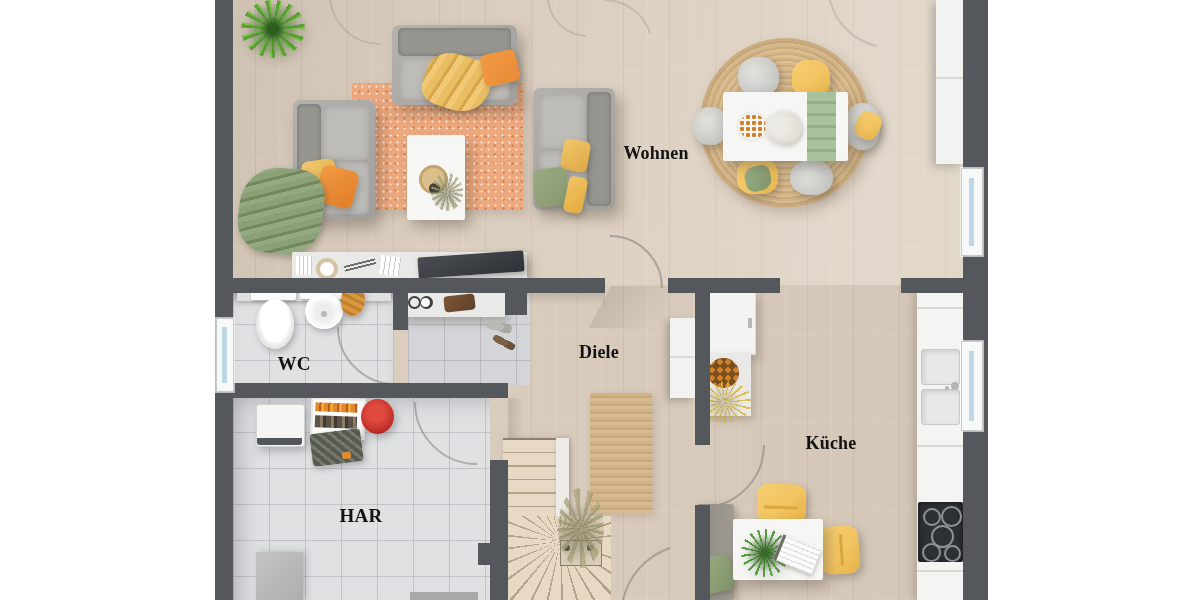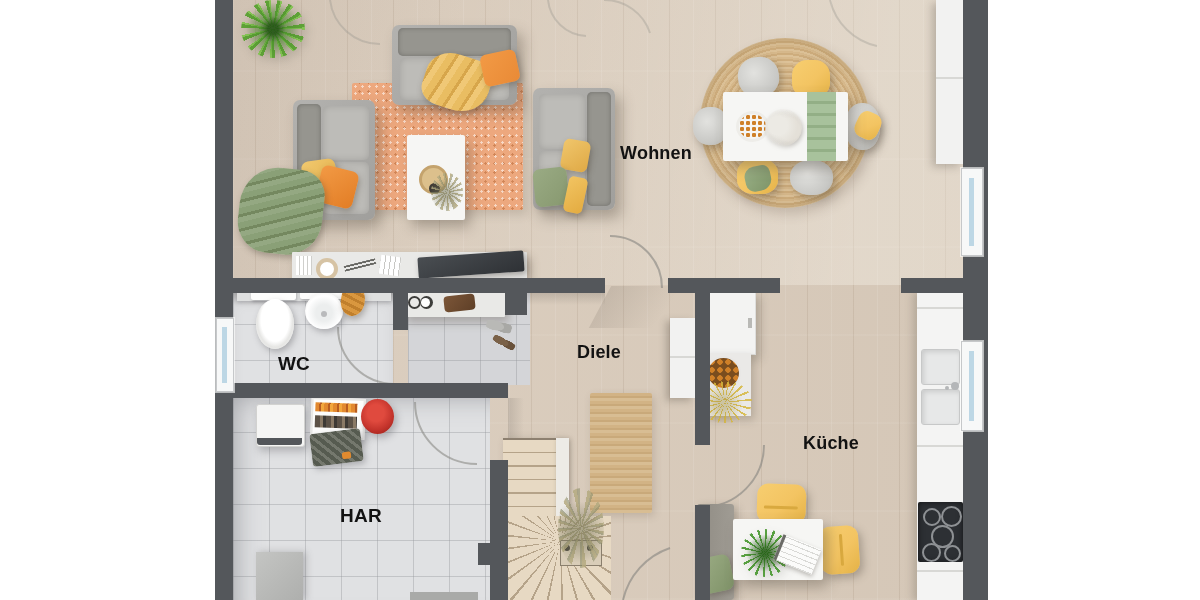--- a/index.html
+++ b/index.html
@@ -1,17 +1,17 @@
 <!DOCTYPE html>
 <html style="--background: #ffffff; --wall: #54575b; --wood: #d8cabb; --tile: #e0e1e3; --rug_orange: #eda87e; --jute: #d3b68a; --sofa_gray: #a9a8a5; --pillow_orange: #e98a36; --pillow_yellow: #edc268; --accent_green: #87986f; --table: #f6f6f4; --chair_yellow: #f3c462; --glass: #bdd7e5; --cooktop: #2d3034; --vacuum_red: #c4342c; --label: #121212;"><head>
 <meta charset="utf-8">
 <style>
   html,body{margin:0;padding:0;background:#fff;}
   .stage{position:relative;width:1200px;height:600px;background:var(--background,#fff);overflow:hidden;
-         font-family:Liberation Sans, sans-serif;}
+         font-family:Liberation Serif, serif;}
   .abs{position:absolute;}
   
   .wood{background-color:var(--wood,#d8cabb);
     background-image:
       repeating-linear-gradient(90deg, rgba(255,255,255,.10) 0 1px, rgba(0,0,0,0) 1px 22px, rgba(120,95,70,.12) 22px 23px, rgba(0,0,0,0) 23px 46px),
       repeating-linear-gradient(0deg, rgba(255,255,255,.05) 0 2px, rgba(0,0,0,0) 2px 88px),
       linear-gradient(90deg,#dccfc0,#d5c7b7);}
   .tile{background-color:var(--tile,#e0e1e3);
     background-image:
       linear-gradient(rgba(150,152,156,.40) 1px, transparent 1px),

